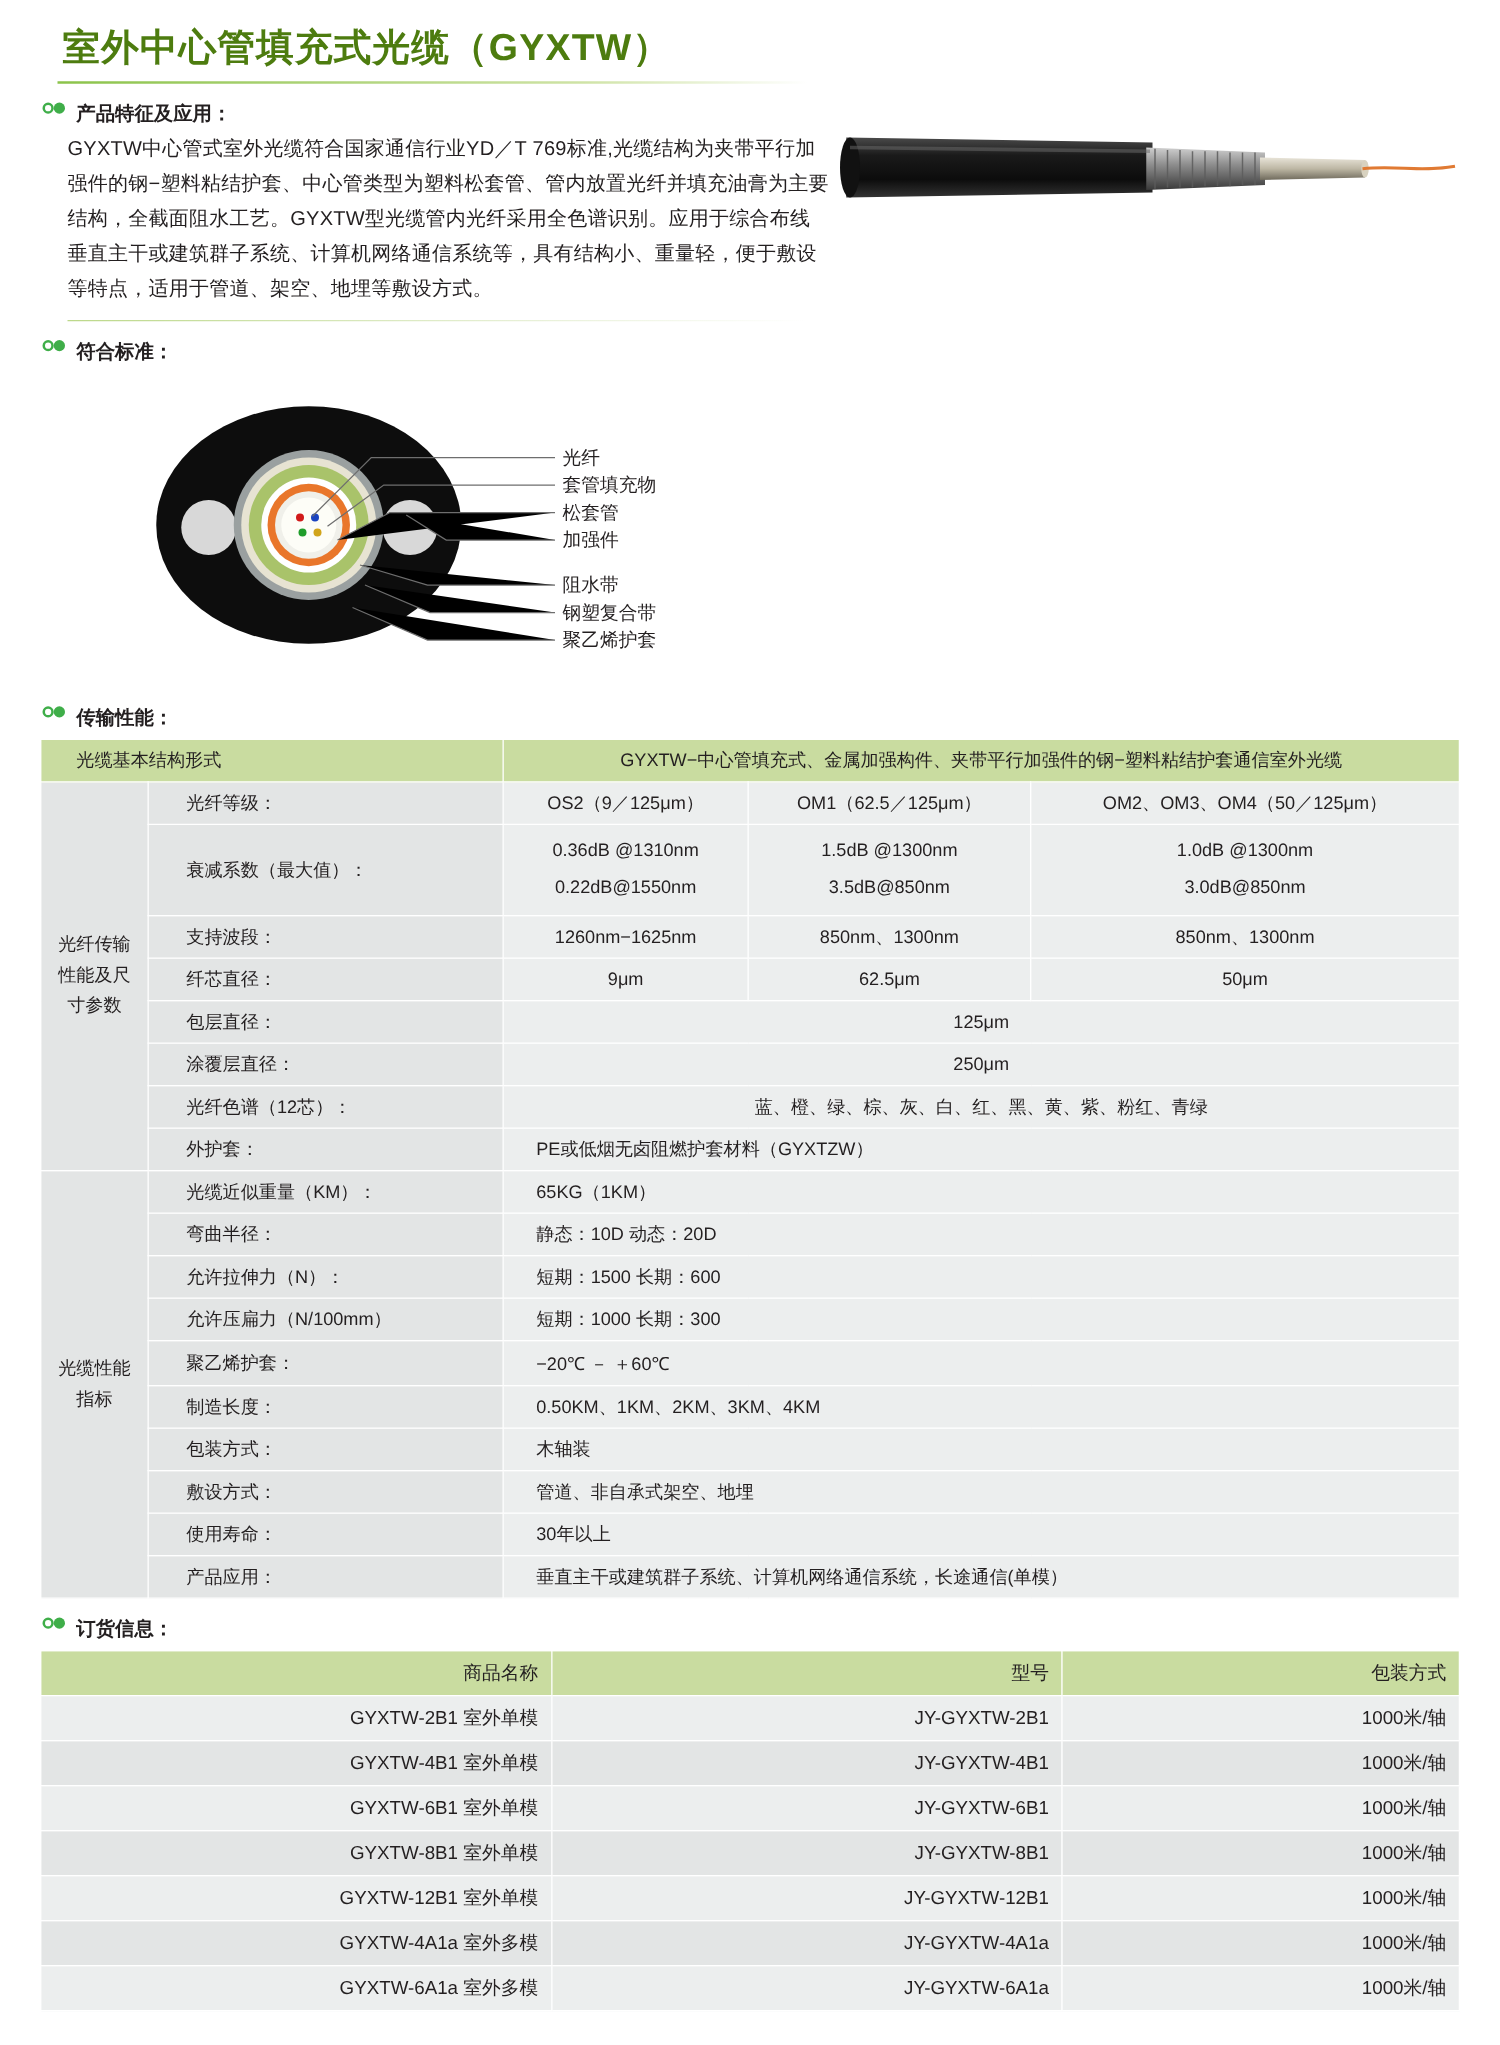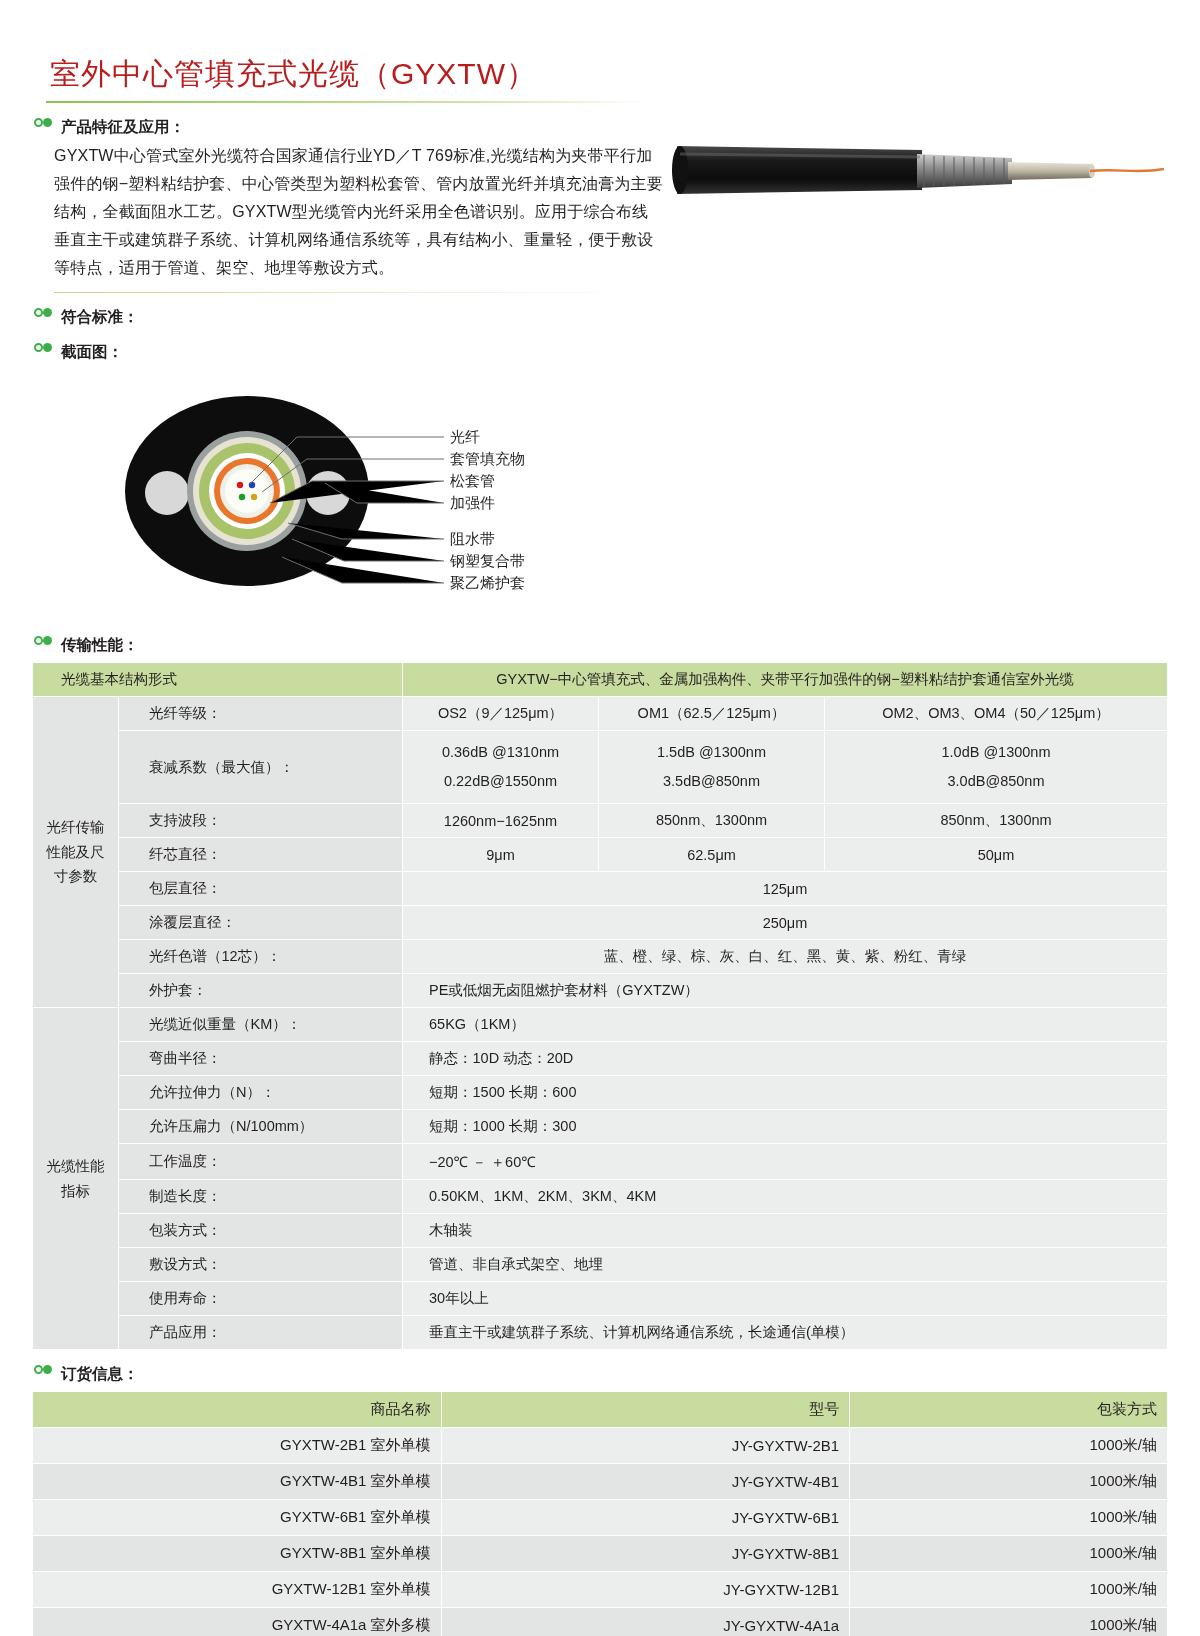--- a/index.html
+++ b/index.html
@@ -9,26 +9,25 @@
     background:#ffffff;
     font-family:"Liberation Sans", sans-serif;
     color:#231f20;
     position:relative;
     overflow:hidden;
   }
   .page { position:relative; width:1200px; height:1636px; padding:0 32px; }
 
   
   .title {
-    color:#b91c1c;
+    color:#4d7c0f;
     font-size:30px;
-    font-weight:normal;
+    font-weight:bold;
     letter-spacing:1px;
     padding:18px 0 6px 18px;
-    margin-top:36px;
   }
   .title-rule {
     height:2px;
     background:linear-gradient(to right,#8bc34a 0%, #cfe3a6 70%, #ffffff 100%);
     width:600px;
     margin-left:14px;
   }
 
   
   .sec {
@@ -155,27 +154,20 @@
   <div class="rule-soft"></div>
 
   <div class="sec">
     <span class="dot-pair">
         <i class="ring"></i>
         <i class="solid"></i>
       </span>
     <span>符合标准：</span>
   </div>
 
-  <div class="sec">
-    <span class="dot-pair">
-        <i class="ring"></i>
-        <i class="solid"></i>
-      </span>
-    <span>截面图：</span>
-  </div>
 
   <div class="xsec">
     <svg width="620" height="240" viewBox="0 0 620 240" style="margin-left:60px;">
 
       <ellipse cx="155" cy="120" rx="122" ry="95" fill="#0d0d0d"></ellipse>
 
       <ellipse cx="75" cy="122" rx="22" ry="22" fill="#d8d8d8"></ellipse>
       <ellipse cx="236" cy="122" rx="22" ry="22" fill="#d8d8d8"></ellipse>
 
       <circle cx="155" cy="120" r="60" fill="#9aa0a0"></circle>
@@ -283,21 +275,21 @@
     </tr>
     <tr>
       <td class="rowlabel">允许拉伸力（N）：</td>
       <td class="spec" colspan="3">短期：1500        长期：600</td>
     </tr>
     <tr>
       <td class="rowlabel">允许压扁力（N/100mm）</td>
       <td class="spec" colspan="3">短期：1000        长期：300</td>
     </tr>
     <tr>
-      <td class="rowlabel">工作温度：</td>
+      <td class="rowlabel">聚乙烯护套：</td>
       <td class="spec" colspan="3">−20℃ － ＋60℃</td>
     </tr>
     <tr>
       <td class="rowlabel">制造长度：</td>
       <td class="spec" colspan="3">0.50KM、1KM、2KM、3KM、4KM</td>
     </tr>
     <tr>
       <td class="rowlabel">包装方式：</td>
       <td class="spec" colspan="3">木轴装</td>
     </tr>

